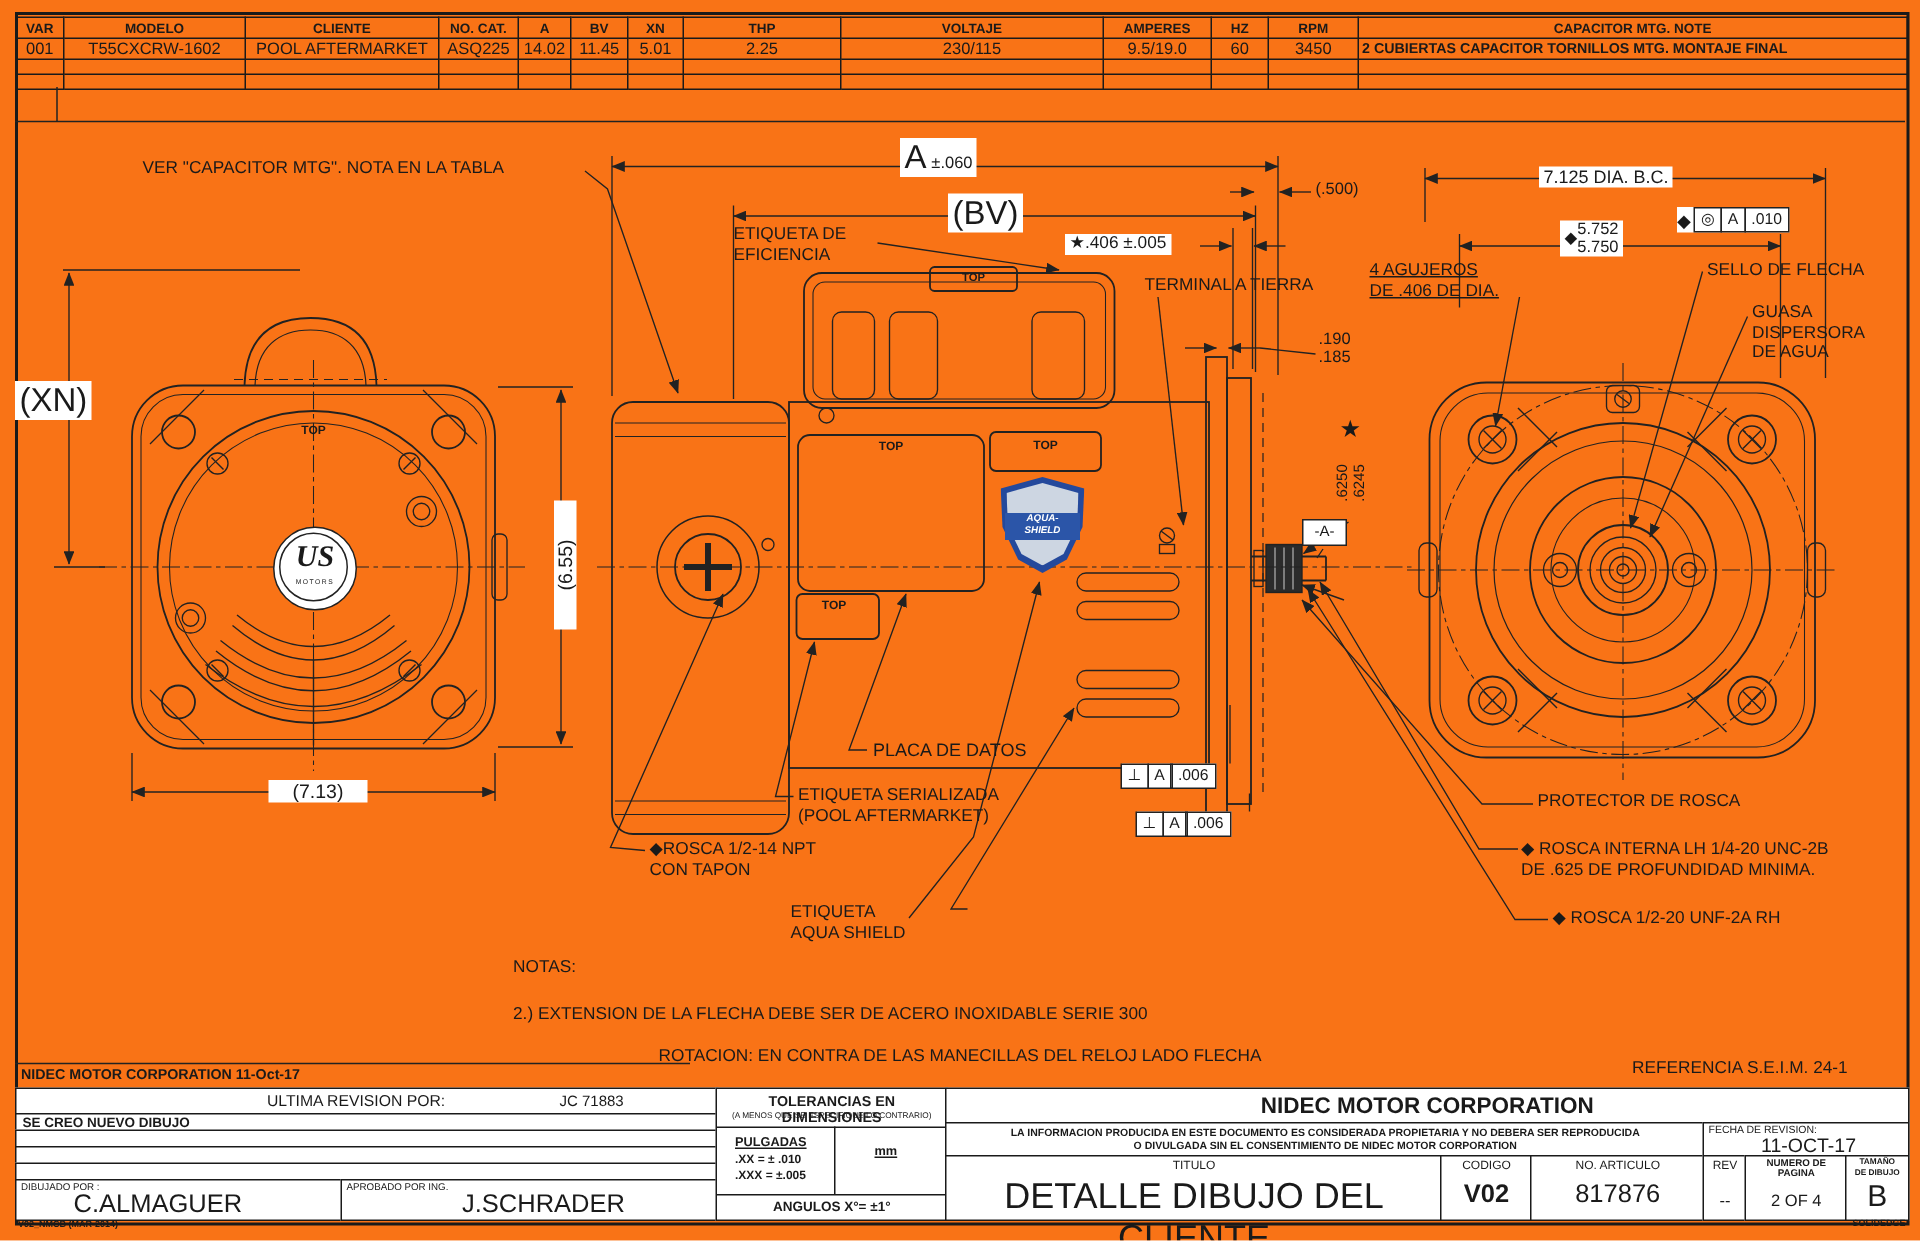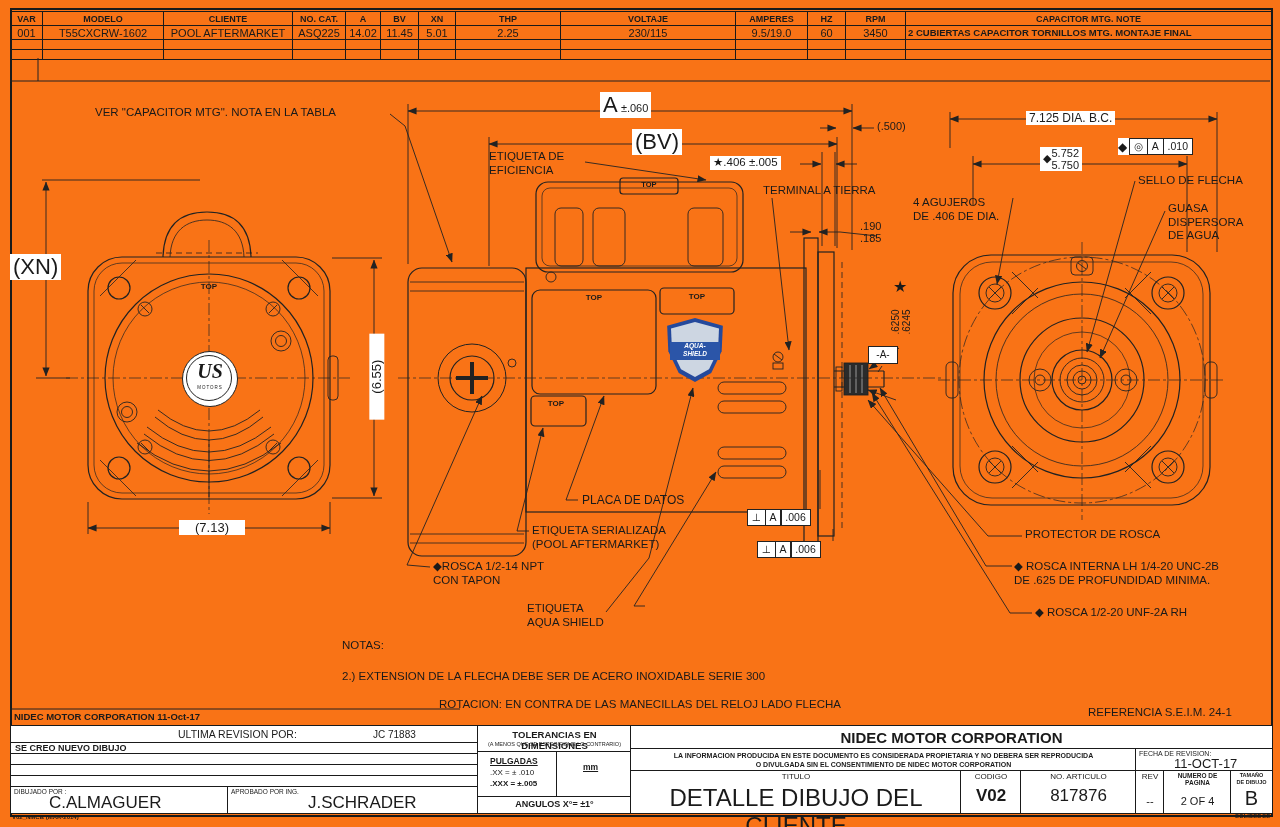--- a/index.html
+++ b/index.html
@@ -344,23 +344,23 @@
 </svg>
 
 <div class="lbl" style="left:95px;top:106px;">VER "CAPACITOR MTG". NOTA EN LA TABLA</div>
 <div class="lbl bgw" style="left:600px;top:92px;"><span class="big">A</span> <span style="font-size:11px;">±.060</span></div>
 <div class="lbl bgw big" style="left:632px;top:129px;">(BV)</div>
 <div class="lbl" style="left:489px;top:150px;">ETIQUETA DE
 EFICIENCIA</div>
 <div class="lbl bgw" style="left:710px;top:156px;">★.406  ±.005</div>
 <div class="lbl" style="left:877px;top:120px;font-size:11px;">(.500)</div>
 <div class="lbl" style="left:763px;top:184px;">TERMINAL A TIERRA</div>
-<div class="lbl" style="left:913px;top:196px;">4 AGUJEROS
+<div class="lbl" style="left:913px;top:174px;text-decoration:underline;">4 AGUJEROS
 DE .406 DE DIA.</div>
-<div class="lbl" style="left:860px;top:220px;font-size:11px;line-height:1.1;">.190
+<div class="lbl" style="left:879px;top:220px;font-size:11px;line-height:1.1;">.190
 .185</div>
 <div class="lbl bgw" style="left:1026px;top:111px;font-size:12px;">7.125  DIA. B.C.</div>
 <div class="fcf" style="left:1118px;top:138px;">
   <span class="pre">◆</span>
   <span class="bx">◎</span>
   <span class="bx">A</span>
   <span class="bx">.010</span>
 </div>
 <div class="lbl bgw" style="left:1040px;top:147px;font-size:11px;line-height:1.1;"><span>◆</span><span style="display:inline-block;vertical-align:middle;white-space:pre-line;">5.752
 5.750</span></div>
@@ -442,21 +442,21 @@
   <div class="lbl" style="left:80px;top:6px;font-size:17px;">J.SCHRADER</div>
 </div>
 <div class="lbl" style="left:12px;top:814px;font-size:6px;font-weight:bold;">V02_NMCB (MAR-2014)</div>
 
 <div class="tb" style="left:477px;top:725px;width:153px;height:87px;">
   <div class="lbl ctr" style="left:0;top:3px;width:100%;font-size:9.5px;font-weight:bold;">TOLERANCIAS EN DIMENSIONES</div>
   <div class="lbl ctr" style="left:0;top:15px;width:100%;font-size:5.5px;">(A MENOS QUE SE ESPECIFIQUE LO CONTRARIO)</div>
   <div style="position:absolute;left:0;top:25px;width:100%;border-top:1px solid #1a1a1a;"></div>
   <div style="position:absolute;left:78px;top:25px;height:45px;border-left:1px solid #1a1a1a;"></div>
   <div class="lbl" style="left:12px;top:30px;font-size:8.5px;font-weight:bold;text-decoration:underline;">PULGADAS</div>
-  <div class="lbl" style="left:12px;top:42px;font-size:8px;font-weight:normal;">.XX = ± .010</div>
+  <div class="lbl" style="left:12px;top:42px;font-size:8px;font-weight:bold;">.XX = ± .010</div>
   <div class="lbl" style="left:12px;top:53px;font-size:8px;font-weight:bold;">.XXX = ±.005</div>
   <div class="lbl" style="left:105px;top:36px;font-size:8.5px;font-weight:bold;text-decoration:underline;">mm</div>
   <div style="position:absolute;left:0;top:70px;width:100%;border-top:1px solid #1a1a1a;"></div>
   <div class="lbl ctr" style="left:0;top:73px;width:100%;font-size:9px;font-weight:bold;">ANGULOS  X°= ±1°</div>
 </div>
 
 <div class="tb" style="left:630px;top:725px;width:641px;height:23px;">
   <div class="lbl ctr" style="left:0;top:3px;width:100%;font-size:15px;font-weight:bold;">NIDEC MOTOR CORPORATION</div>
 </div>
 <div class="tb" style="left:630px;top:748px;width:505px;height:22px;">

